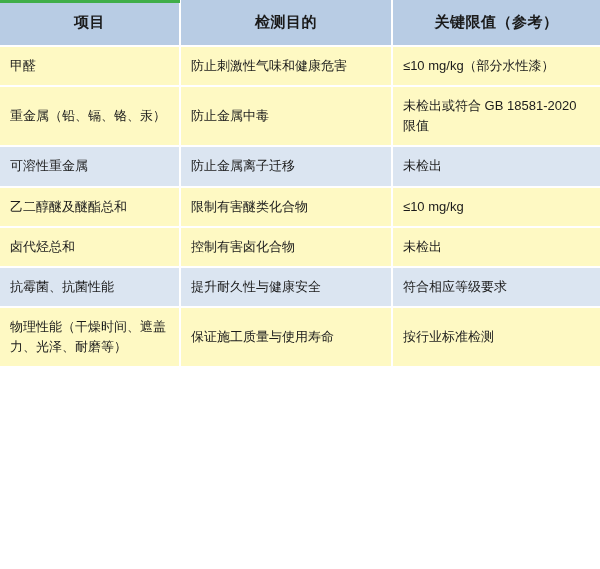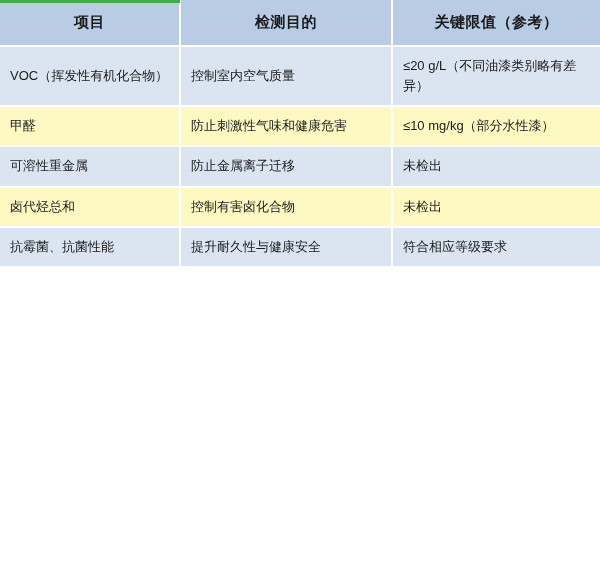--- a/index.html
+++ b/index.html
@@ -83,40 +83,50 @@
         <col class="c3">
     </colgroup>
     <thead>
       <tr>
         <th>项目</th>
         <th>检测目的</th>
         <th>关键限值（参考）</th>
       </tr>
     </thead>
     <tbody>
-      <tr class="odd">
-        <td>VOC（挥发性有机化合物）</td>
-        <td>控制室内空气质量</td>
-        <td>≤20 g/L（不同油漆类别略有差异）</td>
-      </tr>
       <tr class="even">
         <td>甲醛</td>
         <td>防止刺激性气味和健康危害</td>
         <td>≤10 mg/kg（部分水性漆）</td>
       </tr>
+      <tr class="even">
+        <td>重金属（铅、镉、铬、汞）</td>
+        <td>防止金属中毒</td>
+        <td>未检出或符合 GB 18581-2020 限值</td>
+      </tr>
       <tr class="odd">
         <td>可溶性重金属</td>
         <td>防止金属离子迁移</td>
         <td>未检出</td>
+      </tr>
+      <tr class="even">
+        <td>乙二醇醚及醚酯总和</td>
+        <td>限制有害醚类化合物</td>
+        <td>≤10 mg/kg</td>
       </tr>
       <tr class="even">
         <td>卤代烃总和</td>
         <td>控制有害卤化合物</td>
         <td>未检出</td>
       </tr>
       <tr class="odd">
         <td>抗霉菌、抗菌性能</td>
         <td>提升耐久性与健康安全</td>
         <td>符合相应等级要求</td>
       </tr>
+      <tr class="even">
+        <td>物理性能（干燥时间、遮盖力、光泽、耐磨等）</td>
+        <td>保证施工质量与使用寿命</td>
+        <td>按行业标准检测</td>
+      </tr>
     </tbody>
   </table>
 </div>
 
 </body></html>

